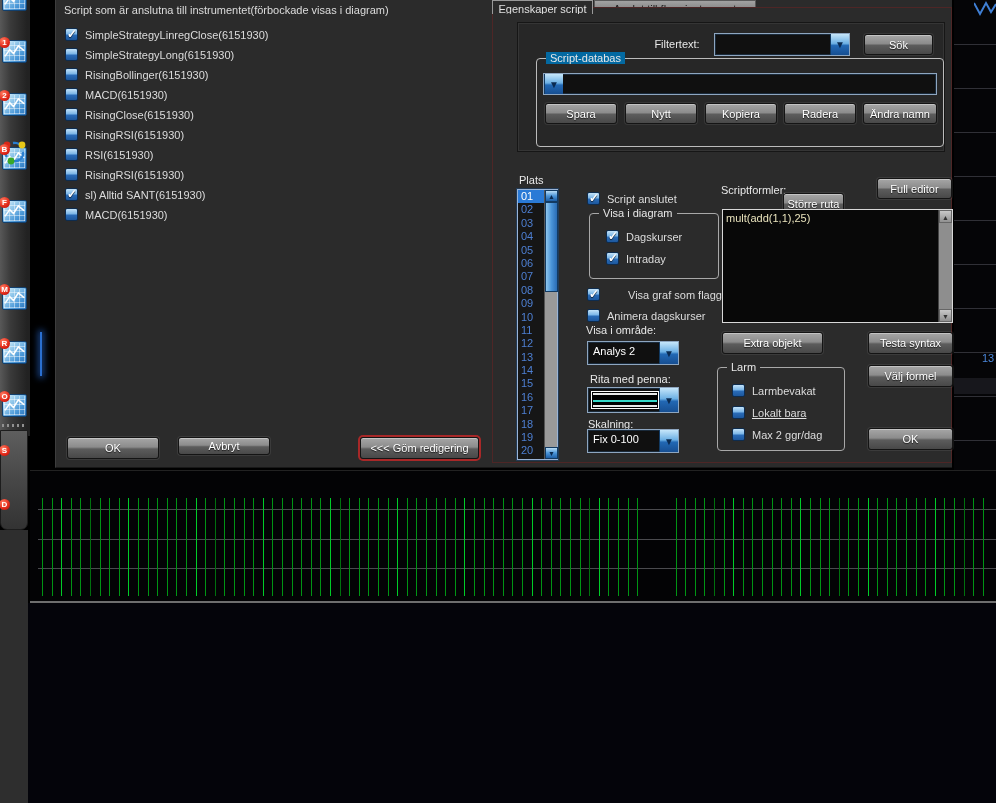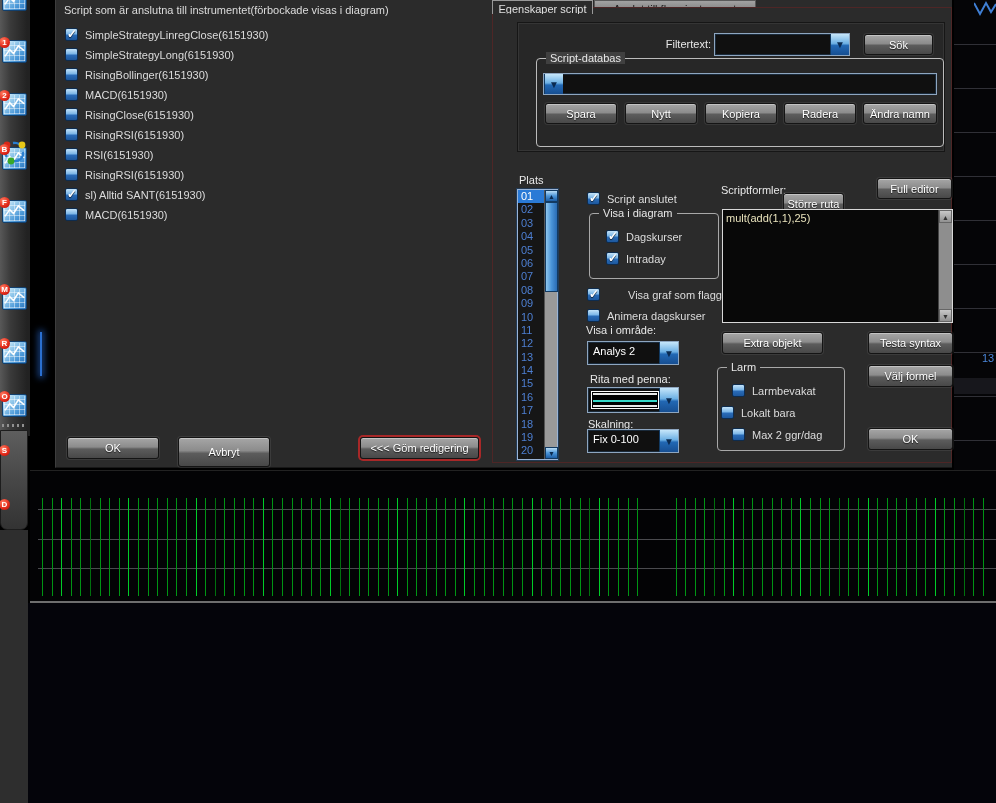--- a/index.html
+++ b/index.html
@@ -78,21 +78,21 @@
 
   #tabpanel { position:absolute; left:436px; top:7px; width:460px; height:456px;
     border:1px solid #4e2626; background:#2b2b2b; }
 
   #top-panel { position:absolute; left:24px; top:14px; width:428px; height:130px; background:#272727;
     border:1px solid #161616; box-shadow:inset 0 0 0 1px #353535; }
 
   .groupbox { position:absolute; border:1px solid #a8a8a8; border-radius:4px; }
   .groupbox > .gb-title { position:absolute; left:9px; top:-7px; background:#2b2b2b; padding:0 4px; color:#e8e8e8; }
   #db-groupbox { left:18px; top:35px; width:408px; height:89px; border-color:#bcbcbc; }
-  #db-groupbox > .gb-title { background:#404040; }
+  #db-groupbox > .gb-title { background:#0369a1; }
 
   .combo { position:absolute; display:flex; background:#101010; border:1px solid #8ea6c0;
     box-shadow:0 0 0 1px #1a2a3a inset; }
   .combo .ctext { flex:1; color:#fff; padding:3px 4px 0 5px; white-space:nowrap; overflow:hidden; }
   .combo .carrow { flex:0 0 19px; background:linear-gradient(180deg,#c6e6fa 0%,#6cb0e4 45%,#2268b4 55%,#174f92 100%);
     border-left:1px solid #123a62; color:#0a2a50; font-size:10px; font-weight:bold;
     display:flex; align-items:center; justify-content:center; }
 
   .flabel { position:absolute; color:#e8e8e8; white-space:nowrap; }
 
@@ -394,32 +394,32 @@
         <span class="cb checked"></span>
         <span class="lbl">sl) Alltid SANT(6151930)</span>
       </div>
       <div class="cbrow" style="left: 9px; top: 207px;">
         <span class="cb"></span>
         <span class="lbl">MACD(6151930)</span>
       </div>
     </div>
 
   <div class="btn" id="ok-btn" style="left:11px; top:437px; width:92px; height:22px;">OK</div>
-  <div class="btn" id="cancel-btn" style="left:122px; top:437px; width:92px; height:30px;text-align:right;">Avbryt</div>
+  <div class="btn" id="cancel-btn" style="left:122px; top:437px; width:92px; height:18px;text-align:right;">Avbryt</div>
   <div class="btn red-outline" id="hide-btn" style="left:304px; top:437px; width:119px; height:22px;">&lt;&lt;&lt; Göm redigering</div>
 
   <div id="tabs">
       <div class="tab active" style="left: 436px; width: 101px;">Egenskaper script</div>
       <div class="tab inactive" style="left: 538px; width: 162px;">Anslut till flera instrument samtidigt</div>
     </div>
 
   <div id="tabpanel">
 
     <div id="top-panel">
-      <div class="flabel" style="left:125px; top:15px; width:68px; text-align:right;">Filtertext:</div>
+      <div class="flabel" style="left:125px; top:15px; width:68px; text-align:center;">Filtertext:</div>
       <div class="combo" id="filter-combo" style="left:196px; top:10px; width:136px; height:23px;">
         <span class="ctext"></span>
         <span class="carrow">▼</span>
       </div>
       <div class="btn" style="left:346px; top:11px; width:69px; height:21px;">Sök</div>
 
       <div class="groupbox" id="db-groupbox">
         <span class="gb-title">Script-databas</span>
         <div class="combo" style="left:6px; top:14px; width:394px; height:22px;">
           <span class="carrow">▼</span>
@@ -525,21 +525,21 @@
     <div class="btn" style="left:375px; top:324px; width:85px; height:22px;">Testa syntax</div>
     <div class="btn" style="left:375px; top:357px; width:85px; height:22px;">Välj formel</div>
 
     <div class="groupbox" id="larm-groupbox">
       <span class="gb-title">Larm</span>
       <div id="larm-items">
           <div class="cbrow" style="left: 14px; top: 15px;">
             <span class="cb"></span>
             <span class="lbl">Larmbevakat</span>
           </div>
-          <div class="cbrow" style="left: 3px; top: 37px;">
+          <div class="cbrow" style="left: 14px; top: 37px; text-decoration: underline;">
             <span class="cb"></span>
             <span class="lbl">Lokalt bara</span>
           </div>
           <div class="cbrow" style="left: 14px; top: 59px;">
             <span class="cb"></span>
             <span class="lbl">Max 2 ggr/dag</span>
           </div>
         </div>
     </div>
 

